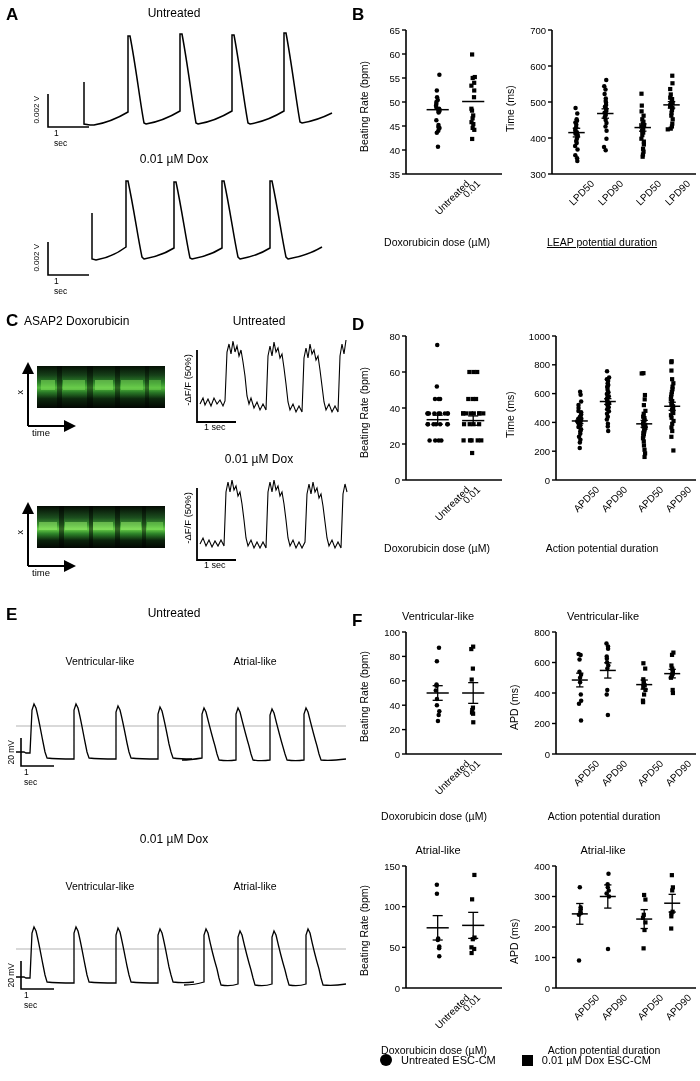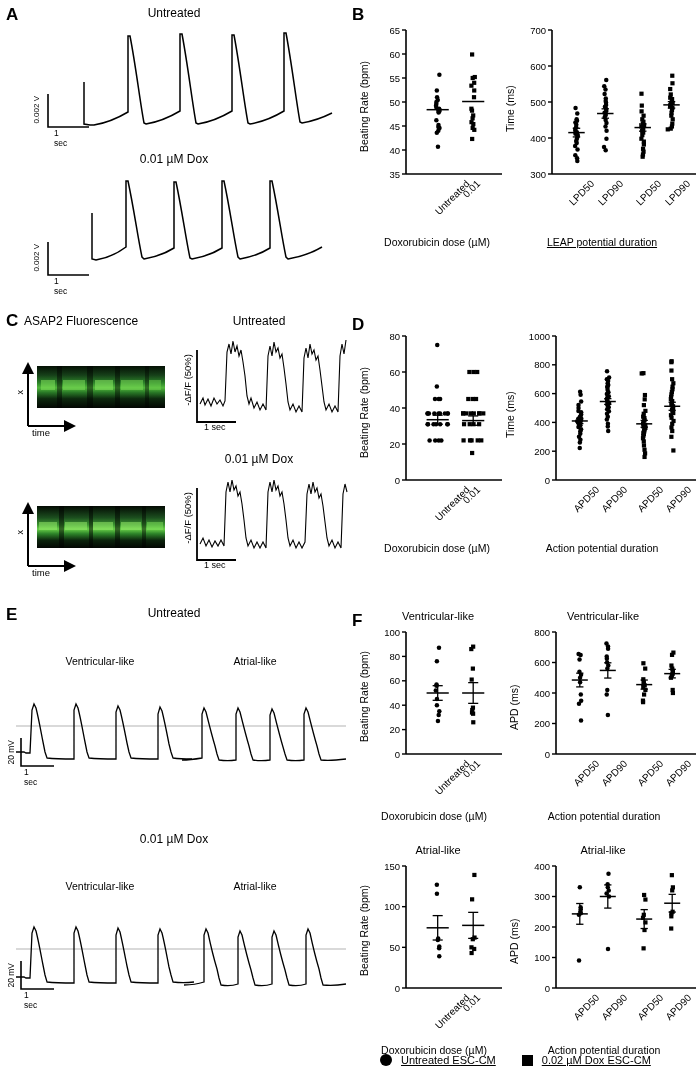--- a/index.html
+++ b/index.html
@@ -21,21 +21,21 @@
   svg { display:block; overflow:visible; }
   .vtext {
     writing-mode:vertical-rl; transform:rotate(180deg);
     font-size:10.5px; white-space:nowrap;
   }
   .axlabel { font-size:10.5px; text-align:center; }
   .catlabel {
     font-size:10px; display:inline-block;
     transform:rotate(-45deg); transform-origin:right top; white-space:nowrap;
   }
-  .legendrow { display:flex; align-items:center; gap:9px;text-decoration:underline; }
+  .legendrow { display:flex; align-items:center; gap:9px; }
   .legsq { width:11px; height:11px; background:#000; }
   .legcirc { width:12px; height:12px; border-radius:50%; background:#000; }
   .legtxt { font-size:11px; }
   .fluor { position:relative; }
 </style>
 </head>
 <body>
 
 <div class="panel" style="left:4px;top:4px;width:340px;height:295px;">
   <div class="plabel" style="position:absolute;left:2px;top:2px;">A</div>
@@ -275,21 +275,21 @@
         <div class="catlabel" style="position: absolute; left: 65.28px; top: 2px;">LPD90</div>
         <div class="catlabel" style="position: absolute; left: 102.72px; top: 2px;">LPD50</div>
         <div class="catlabel" style="position: absolute; left: 131.52px; top: 2px;">LPD90</div>
       </div>
     <div class="axlabel" style="position:absolute;left:0px;top:212px;width:196px;text-decoration:underline;">LEAP potential duration</div>
   </div>
 </div>
 
 <div class="panel" style="left:4px;top:310px;width:346px;height:285px;">
   <div class="plabel" style="position:absolute;left:2px;top:2px;">C</div>
-  <div style="position:absolute;left:20px;top:4px;font-size:12px;">ASAP2 Fluorescence</div>
+  <div style="position:absolute;left:20px;top:4px;font-size:12px;">ASAP2 Doxorubicin</div>
   <div class="ttl" style="position:absolute;left:185px;top:4px;width:140px;">Untreated</div>
 
   <div class="fluor" style="position:absolute;left:23px;top:363px;"></div>
   <div style="position:absolute;left:10px;top:50px;width:165px;height:85px;">
     <svg width="165" height="85" style="position:absolute;left:0;top:0;">
       <defs>
         <marker id="ah1" markerWidth="7" markerHeight="7" refX="1" refY="3" orient="auto">
           <path d="M0,0 L6,3 L0,6 z" fill="#000"></path>
         </marker>
       </defs>
@@ -968,15 +968,15 @@
   </div>
 </div>
 
 <div style="position:absolute;left:380px;top:1054px;width:320px;display:flex;gap:26px;align-items:center;">
   <div class="legendrow">
     <div class="legcirc"></div>
     <div class="legtxt">Untreated ESC-CM</div>
   </div>
   <div class="legendrow">
     <div class="legsq"></div>
-    <div class="legtxt">0.02 µM Dox  ESC-CM</div>
+    <div class="legtxt">0.01 µM Dox  ESC-CM</div>
   </div>
 </div>
 
 </body></html>

